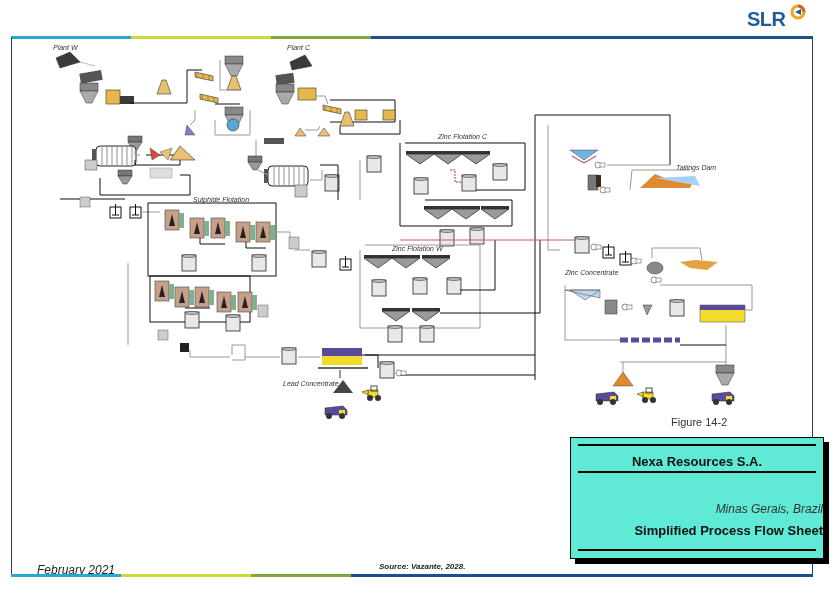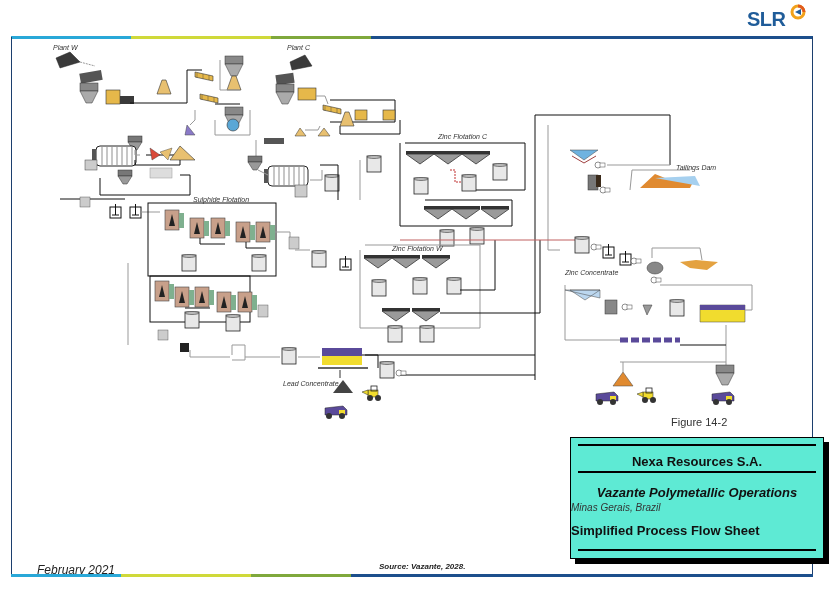--- a/index.html
+++ b/index.html
@@ -10,22 +10,22 @@
   .bar-bot{top:574px;}
   .bar span{position:absolute;top:0;height:3px;}
   .logo{position:absolute;left:747px;top:8px;font-family:Liberation Sans, sans-serif;font-weight:bold;font-size:20px;color:#1f5c99;letter-spacing:-0.5px;}
   .logo-mark{position:absolute;left:790px;top:4px;width:16px;height:16px;}
   .lbl{position:absolute;font-style:italic;font-size:7px;color:#333;white-space:nowrap;}
   svg.diagram{position:absolute;left:0;top:0;}
   .titlebox{position:absolute;left:546px;top:437px;width:252px;height:120px;border:1.5px solid #000;background:#5eead4;box-shadow:5px 5px 0 #000;margin-left:24px;}
   .tb-rule{position:absolute;left:7px;right:7px;height:2px;background:#000;}
   .tb-company{position:absolute;left:0;right:0;top:16px;text-align:center;font-weight:bold;font-size:13px;color:#111;}
   .tb-project{position:absolute;left:0;right:0;top:47px;text-align:center;font-weight:bold;font-style:italic;font-size:13px;color:#111;}
-  .tb-location{position:absolute;left:0;right:0;top:64px;text-align:left;font-style:italic;font-size:10px;color:#333;}
-  .tb-sheet{position:absolute;left:0;right:0;top:85px;text-align:left;font-weight:bold;font-size:13px;color:#111;}
+  .tb-location{position:absolute;left:0;right:0;top:64px;text-align:right;font-style:italic;font-size:12px;color:#333;}
+  .tb-sheet{position:absolute;left:0;right:0;top:85px;text-align:right;font-weight:bold;font-size:13px;color:#111;}
   .figure{position:absolute;left:643px;top:416px;font-size:11px;color:#333;padding-left:28px;}
   .footer-date{position:absolute;left:37px;top:563px;font-style:italic;font-size:12px;color:#222;}
   .footer-src{position:absolute;left:379px;top:562px;font-style:italic;font-weight:bold;font-size:8px;color:#222;}
 </style>
 </head>
 <body>
 
 <div class="bar bar-top">
   <span style="left:0;width:120px;background:#29a8d8"></span>
   <span style="left:120px;width:140px;background:#cfd93a"></span>
@@ -326,21 +326,20 @@
 <div class="lbl" style="left:676px;top:164px">Tailings Dam</div>
 <div class="lbl" style="left:565px;top:269px">Zinc Concentrate</div>
 <div class="lbl" style="left:283px;top:380px">Lead Concentrate</div>
 
 <div class="figure">Figure 14-2</div>
 
 <div class="titlebox">
   <div class="tb-rule" style="top:6px"></div>
   <div class="tb-company">Nexa Resources S.A.</div>
   <div class="tb-rule" style="top:33px"></div>
-  <div class="tb-project">Vazante Polymetallic Operations</div>
   <div class="tb-location">Minas Gerais, Brazil</div>
   <div class="tb-sheet">Simplified Process Flow Sheet</div>
   <div class="tb-rule" style="top:111px"></div>
 </div>
 
 <div class="footer-date">February 2021</div>
 <div class="footer-src">Source: Vazante, 2028.</div>
 
 <div class="bar bar-bot">
   <span style="left:0;width:110px;background:#29a8d8"></span>

